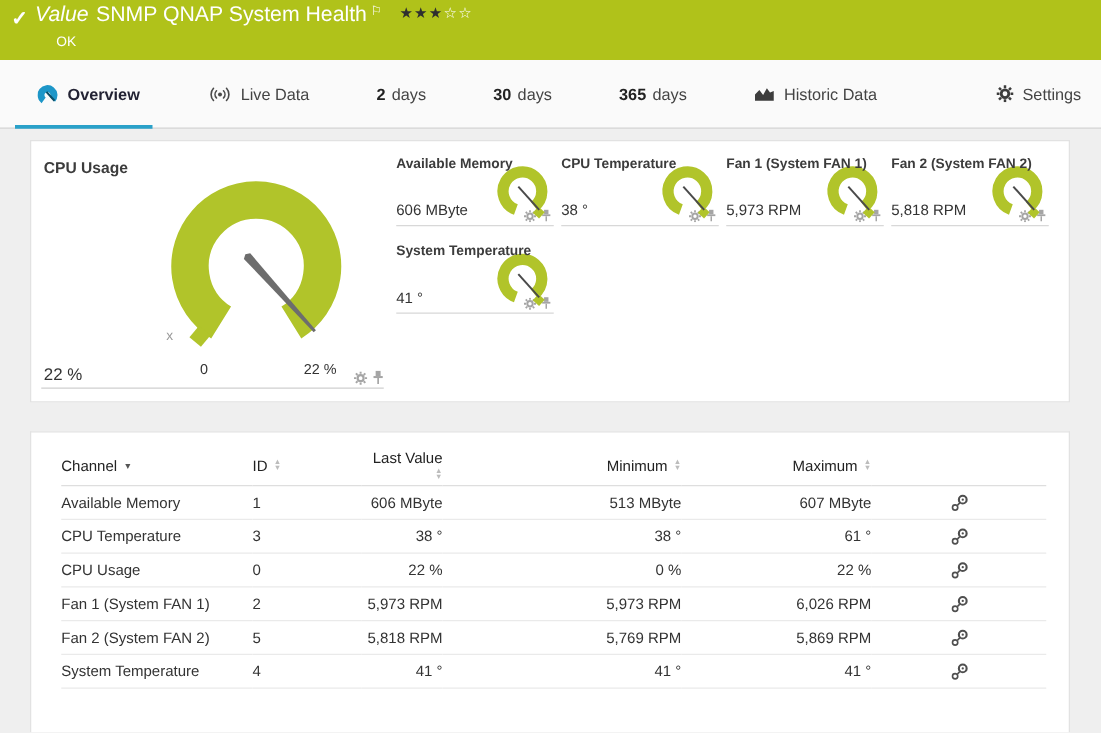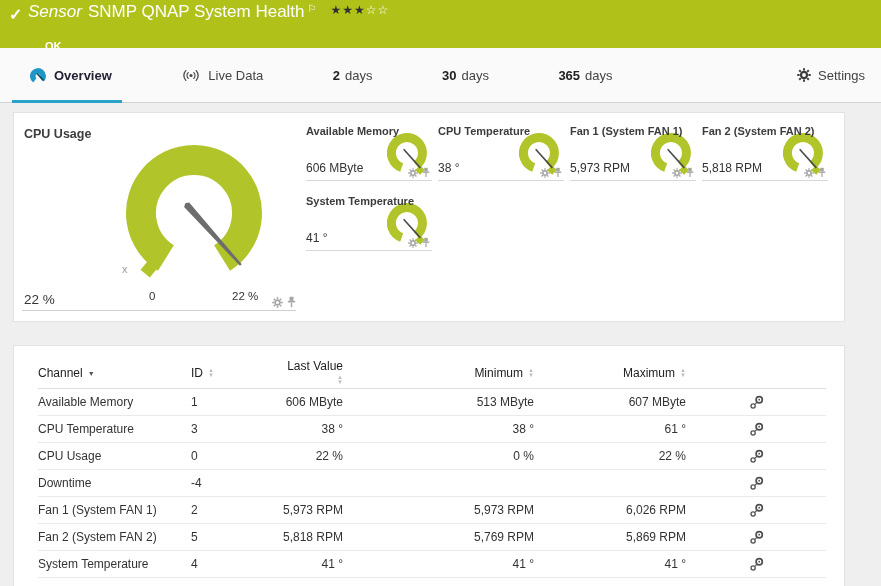--- a/index.html
+++ b/index.html
@@ -13,34 +13,34 @@
   }
   
   .statusbar { position:absolute; left:0; top:0; width:881px; height:48px; background:#b0c21a; color:#fff; }
   .check-icon { position:absolute; left:9px; top:5px; font-size:16px; font-weight:bold; color:#fff; }
   .title-line { position:absolute; left:28px; top:2px; font-size:17px; white-space:nowrap; }
   .title-kind { font-style:italic; margin-right:6px; }
   .flag-icon { font-size:10px; vertical-align:top; margin-left:3px; position:relative; top:1px; }
   .stars { margin-left:14px; font-size:12px; letter-spacing:1px; vertical-align:top; position:relative; top:1px; }
   .stars .filled { color:#2f2f2f; }
   .stars .empty { color:#ffffff; }
-  .status-ok { position:absolute; left:45px; top:28px; font-size:11px; font-weight:bold;margin-top:12px; }
+  .status-ok { position:absolute; left:45px; top:28px; font-size:11px; font-weight:normal; }
   
   .tabbar { position:absolute; left:0; top:48px; width:881px; height:55px; background:#fafafa;
             border-bottom:1px solid #d2d2d2; display:flex; align-items:stretch;
             padding:0 10px 0 24px; }
   .tab { display:flex; align-items:center; gap:7px; font-size:13px; color:#444; position:relative;
          padding:0 6px; cursor:pointer; white-space:nowrap; }
   .tab b { color:#222; font-weight:bold; margin-right:-2px; }
   .tab.active { color:#223; font-weight:bold; }
   .tab.active::after { content:""; position:absolute; left:-12px; right:-4px; bottom:-1px; height:3px; background:#2aa1c9; }
   .tab-sp { flex:1; }
   .tab svg { flex:none; }
   
-  .card { position:absolute; left:13px; width:832px; background:#fff; border:1px solid #e2e2e2; }
+  .card { position:absolute; left:24px; width:832px; background:#fff; border:1px solid #e2e2e2; }
   .card1 { top:112px; height:210px; }
   .card2 { top:345px; height:241px; border-bottom:none; overflow:hidden; }
   
   .gauges { display:flex; padding:8px 10px 0 8px; height:100%; }
   .big-cell { width:282px; height:192px; position:relative; flex:none; }
   .cell-title { position:absolute; left:2px; top:6px; font-size:12.5px; font-weight:bold; color:#3c3c3c; }
   .big-gauge { position:absolute; left:97px; top:20px; }
   .marker-x { position:absolute; left:100px; top:142px; font-size:11px; color:#9a9a9a; }
   .scale-min { position:absolute; left:127px; top:169px; font-size:11.5px; color:#333; }
   .scale-max { position:absolute; left:210px; top:169px; font-size:11.5px; color:#333; }
@@ -104,21 +104,21 @@
       <line x1="5.9" y1="9.3" x2="7.8" y2="7.3" stroke="#4f4f4f" stroke-width="1.2"></line>
       <circle cx="10.2" cy="4.7" r="3.1" fill="none" stroke="#4f4f4f" stroke-width="1.7"></circle>
       <circle cx="10.2" cy="4.7" r="0.9" fill="#4f4f4f"></circle>
     </symbol>
   </defs>
 </svg>
 
 <div class="statusbar">
   <span class="check-icon">✓</span>
   <div class="title-line">
-    <span class="title-kind">Sensor</span><span>SNMP QNAP System Health</span><span class="flag-icon">⚐</span><span class="stars"><span class="filled">★★★</span><span class="empty">☆☆</span></span>
+    <span class="title-kind">Value</span><span>SNMP QNAP System Health</span><span class="flag-icon">⚐</span><span class="stars"><span class="filled">★★★</span><span class="empty">☆☆</span></span>
   </div>
   <div class="status-ok">OK</div>
 </div>
 
 <div class="tabbar">
   <div class="tab active">
     <svg width="17" height="17" viewBox="0 0 17 17">
       <path d="M 4.9 13.3 A 5.2 5.2 0 1 1 11.9 12.5" fill="none" stroke="#1d96c8" stroke-width="5.6"></path>
       <line x1="-2" y1="0" x2="7.6" y2="0" transform="translate(8.5,8) rotate(48)" stroke="#0b4f68" stroke-width="1.7"></line>
     </svg>
@@ -144,20 +144,26 @@
   <div class="tab">
     <b>30</b>
     <span>days</span>
   </div>
   <div class="tab-sp"></div>
   <div class="tab">
     <b>365</b>
     <span>days</span>
   </div>
   <div class="tab-sp"></div>
+  <div class="tab">
+    <svg width="17" height="12" viewBox="0 0 17 12">
+      <path d="M1 11.5 V6.5 L4.5 3 L7.5 7 L10.5 1.5 L13 5 L16 3.8 V11.5 Z" fill="#3d3d3d"></path>
+    </svg>
+    <span>Historic Data</span>
+  </div>
   <div class="tab-sp"></div>
   <div class="tab-sp"></div>
   <div class="tab">
     <svg width="14" height="14" viewBox="0 0 12 12" color="#3d3d3d">
         <use href="#sym-gear"></use>
       </svg>
     <span>Settings</span>
   </div>
 </div>
 
@@ -324,30 +330,20 @@
         <td>CPU Usage</td>
         <td>0</td>
         <td class="r">22 %</td>
         <td class="r">0 %</td>
         <td class="r">22 %</td>
         <td class="act"><svg class="edit-icon" width="15" height="15" viewBox="0 0 15 15">
               <use href="#sym-edit"></use>
             </svg></td>
       </tr>
       <tr>
-        <td>Downtime</td>
-        <td>-4</td>
-        <td class="r"></td>
-        <td class="r"></td>
-        <td class="r"></td>
-        <td class="act"><svg class="edit-icon" width="15" height="15" viewBox="0 0 15 15">
-              <use href="#sym-edit"></use>
-            </svg></td>
-      </tr>
-      <tr>
         <td>Fan 1 (System FAN 1)</td>
         <td>2</td>
         <td class="r">5,973 RPM</td>
         <td class="r">5,973 RPM</td>
         <td class="r">6,026 RPM</td>
         <td class="act"><svg class="edit-icon" width="15" height="15" viewBox="0 0 15 15">
               <use href="#sym-edit"></use>
             </svg></td>
       </tr>
       <tr>

